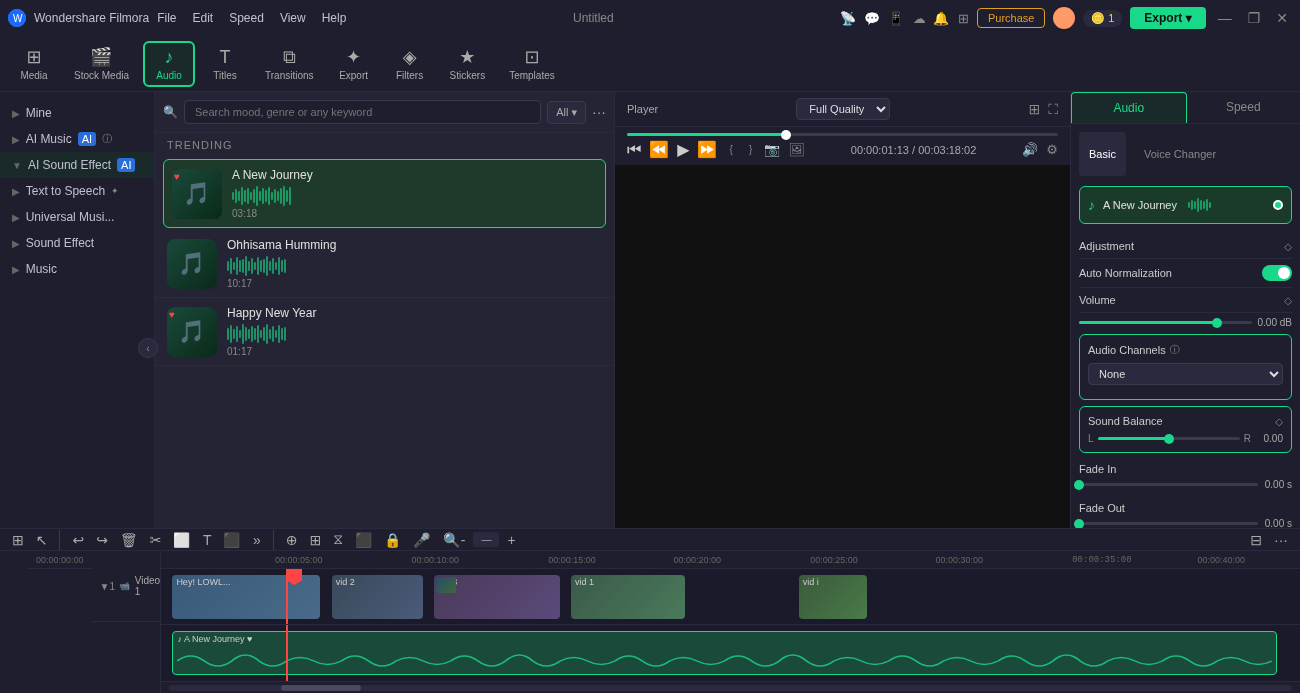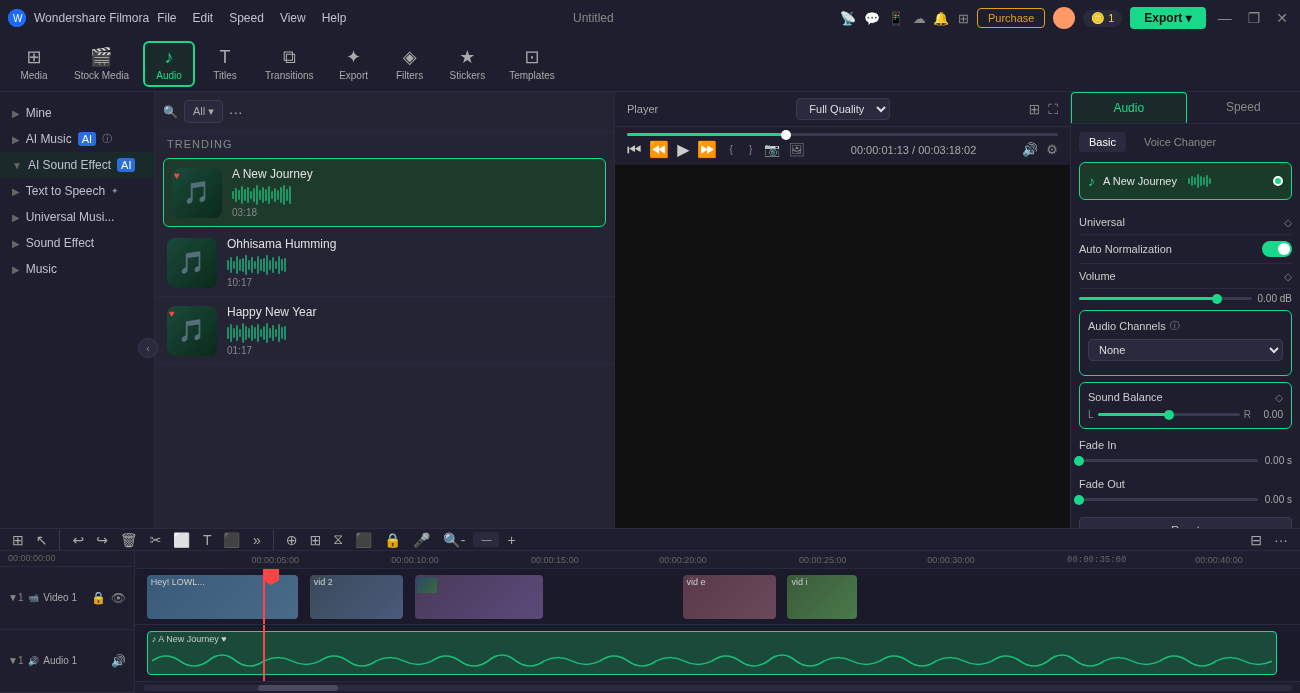--- a/index.html
+++ b/index.html
@@ -79,21 +79,21 @@
     #right-controls { display: flex; align-items: center; gap: 8px; }
     .ctrl-btn { color: #ccc; font-size: 16px; cursor: pointer; background: none; border: none; }
 
     
     #right-panel { width: 230px; background: #1e1e2e; border-left: 1px solid #2a2a3e; display: flex; flex-direction: column; }
     #right-tabs { display: flex; border-bottom: 1px solid #2a2a3e; }
     .right-tab { flex: 1; text-align: center; padding: 8px; cursor: pointer; font-size: 12px; color: #888; }
     .right-tab.active { color: #1ad88a; border-bottom: 2px solid #1ad88a; background: #1a2a2a; border: 1px solid #1ad88a; border-bottom: none; border-radius: 4px 4px 0 0; }
     #right-content { padding: 8px; flex: 1; overflow-y: auto; }
     #right-sub-tabs { display: flex; gap: 8px; margin-bottom: 10px; }
-    .right-sub-tab { padding: 4px 10px; border-radius: 4px; cursor: pointer; font-size: 11px; color: #888; }
+    .right-sub-tab { padding: 16px 10px; border-radius: 4px; cursor: pointer; font-size: 11px; color: #888; }
     .right-sub-tab.active { background: #2a2a3e; color: #fff; }
     #audio-track-card { background: #1a3a2a; border: 1px solid #1ad88a; border-radius: 6px; padding: 8px; margin-bottom: 10px; display: flex; align-items: center; gap: 8px; }
     #track-icon { font-size: 14px; color: #1ad88a; }
     #track-name { font-size: 11px; color: #e0e0e0; flex: 1; }
     #track-wave-small { height: 20px; flex: 1; display: flex; align-items: center; gap: 1px; }
     #track-dot { width: 10px; height: 10px; border-radius: 50%; background: #1ad88a; border: 2px solid #fff; }
 
     .adjustment-row { display: flex; align-items: center; justify-content: space-between; padding: 6px 0; border-bottom: 1px solid #2a2a3e; }
     .adj-label { font-size: 11px; color: #ccc; display: flex; align-items: center; gap: 4px; }
     .adj-diamond { color: #888; font-size: 10px; }
@@ -121,21 +121,21 @@
     .fade-label { font-size: 11px; color: #ccc; margin-bottom: 4px; display: flex; align-items: center; gap: 4px; }
 
     #reset-btn { width: 100%; background: #2a2a3e; border: 1px solid #3a3a4e; color: #ccc; padding: 6px; border-radius: 4px; cursor: pointer; font-size: 11px; margin-top: 4px; }
 
     
     #timeline { height: 165px; background: #1a1a2a; border-top: 1px solid #2a2a3e; display: flex; flex-direction: column; }
     #timeline-toolbar { display: flex; align-items: center; height: 36px; padding: 0 8px; gap: 4px; border-bottom: 1px solid #2a2a3e; background: #1e1e2e; }
     .tl-btn { color: #aaa; cursor: pointer; font-size: 14px; padding: 2px 4px; }
     .tl-separator { width: 1px; height: 20px; background: #3a3a4e; margin: 0 4px; }
     #timeline-content { flex: 1; display: flex; }
-    #track-headers { width: 135px; background: #1e1e2e; border-right: 1px solid #2a2a3e; display: flex; flex-direction: column; }
+    #track-headers { width: 161px; background: #1e1e2e; border-right: 1px solid #2a2a3e; display: flex; flex-direction: row; padding-left: 28px; }
     .track-header { display: flex; align-items: center; gap: 4px; padding: 4px 8px; border-bottom: 1px solid #2a2a3e; height: 50%; }
     .track-number { font-size: 10px; color: #888; min-width: 16px; }
     .track-type { font-size: 10px; color: #aaa; }
     .track-icons { display: flex; gap: 4px; margin-left: auto; }
     .track-icon-btn { color: #888; cursor: pointer; font-size: 12px; }
     #timeline-tracks { flex: 1; overflow-x: auto; position: relative; display: flex; flex-direction: column; }
     #timeline-ruler { height: 18px; background: #1e1e2e; border-bottom: 1px solid #2a2a3e; display: flex; align-items: center; font-size: 9px; color: #666; padding: 0 4px; overflow: hidden; position: relative; }
     .ruler-mark { position: absolute; color: #666; font-size: 9px; }
     #video-track-area { height: 56px; background: #1a1a2a; border-bottom: 1px solid #2a2a3e; position: relative; overflow: hidden; }
     #audio-track-area { height: 56px; background: #1a1a2a; position: relative; overflow: hidden; }
@@ -270,20 +270,21 @@
     </div>
     <div class="sidebar-item">
       <span class="sidebar-chevron">▶</span>
       <span>Music</span>
     </div>
   </div>
 
   <div id="audio-panel">
     <div id="audio-search">
       <span style="color:#888;">🔍</span>
+      <input id="search-input" type="text" placeholder="Search mood, genre or any keyword" style="">
       <div class="all-filter">All ▾</div>
       <span class="more-btn">···</span>
     </div>
     <div id="trending-label">TRENDING</div>
 
     <div class="audio-item active">
       <div class="audio-thumb">
         <div class="audio-thumb-inner">
           <span style="font-size:22px;">🎵</span>
         </div>
@@ -454,21 +455,21 @@
             <div class="wave-bar" style="height:10px"></div>
             <div class="wave-bar" style="height:8px"></div>
             <div class="wave-bar" style="height:12px"></div>
             <div class="wave-bar" style="height:6px"></div>
         </div>
         <div id="track-dot"></div>
       </div>
 
       
       <div class="adjustment-row">
-        <span class="adj-label">Universal</span>
+        <span class="adj-label">Adjustment</span>
         <span class="adj-diamond">◇</span>
       </div>
 
       <div class="adjustment-row">
         <span class="adj-label">Auto Normalization</span>
         <div class="toggle">
           <div class="toggle-thumb"></div>
         </div>
       </div>
 
@@ -636,22 +637,22 @@
         </div>
         <div class="video-clip" style="left:15%;width:8%;background:linear-gradient(135deg,#3a4a5a,#4a5a7a);">
           <span class="clip-label">vid 2</span>
         </div>
         <div class="video-clip" style="left:24%;width:11%;background:linear-gradient(135deg,#4a3a5a,#5a4a7a);">
           <span class="clip-label">vid 3</span>
           <div style="position:absolute;top:2px;left:2px;width:20px;height:16px;border-radius:2px;background:#2a2a3a;overflow:hidden;">
             <div style="width:100%;height:100%;background:linear-gradient(135deg,#2a4a6a,#3a6a3a);"></div>
           </div>
         </div>
-        <div class="video-clip" style="left:47%;width:8%;background:linear-gradient(135deg,#5a3a4a,#6a4a5a);">
-          <span class="clip-label">vid e</span>
+        <div class="video-clip" style="left:36%;width:10%;background:linear-gradient(135deg,#3a5a4a,#4a7a5a);">
+          <span class="clip-label">vid 1</span>
         </div>
         <div class="video-clip" style="left:56%;width:6%;background:linear-gradient(135deg,#3a5a3a,#4a7a4a);">
           <span class="clip-label">vid i</span>
         </div>
       </div>
 
       <div id="audio-track-area" style="height:56px;background:#1a1a2a;position:relative;overflow:hidden;">
 
         <div class="playhead" style="left:11%;"></div>
 

